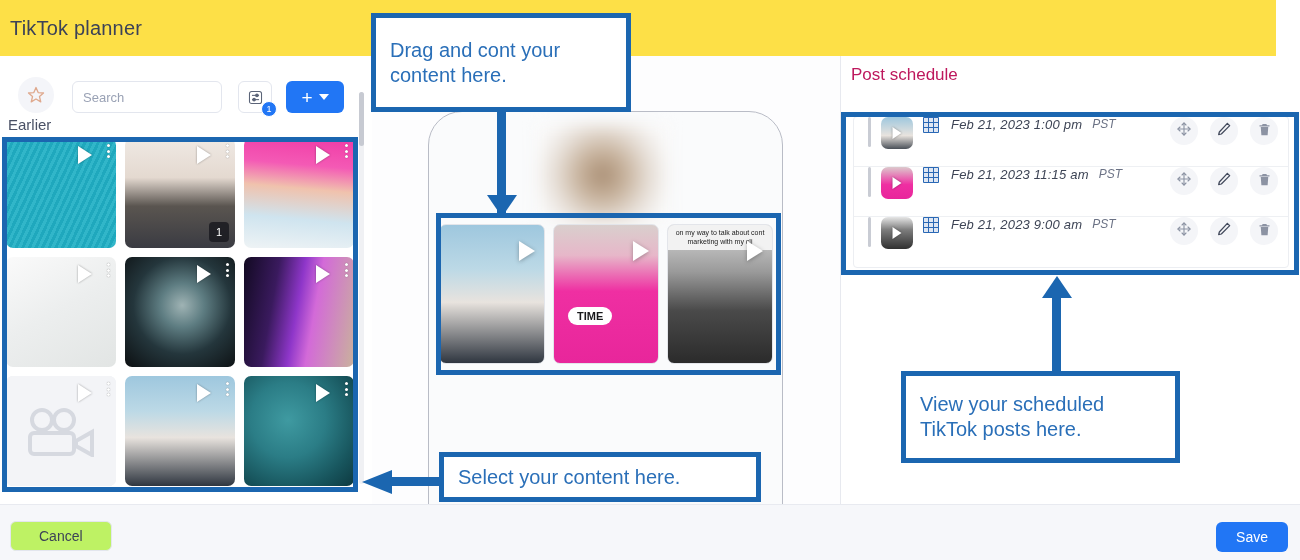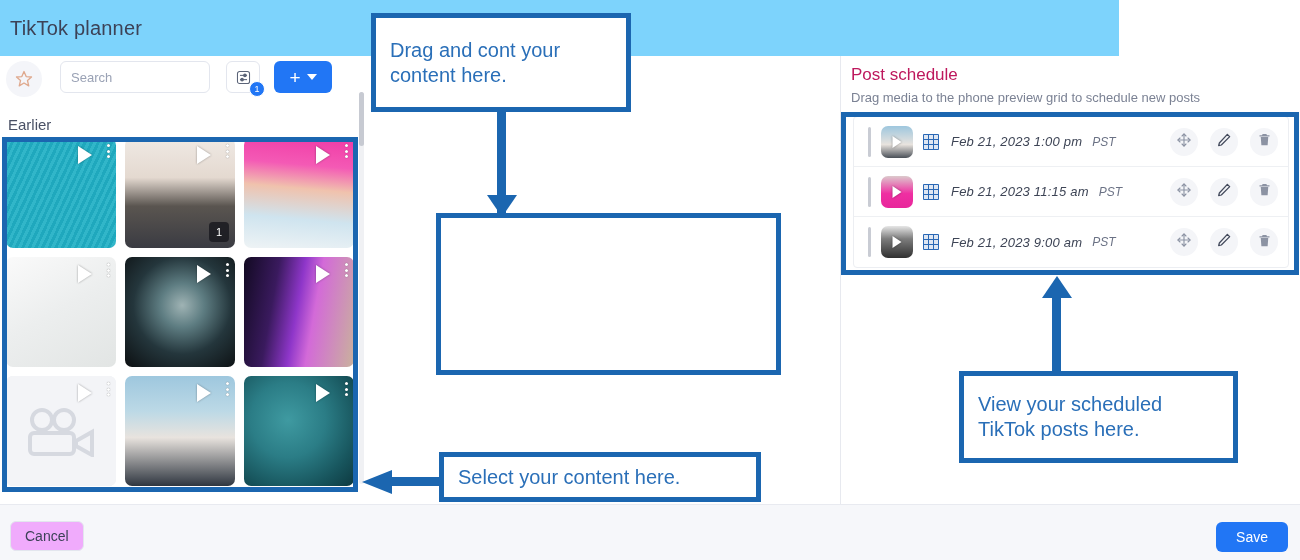--- a/index.html
+++ b/index.html
@@ -5,31 +5,31 @@
   * { box-sizing: border-box; margin: 0; padding: 0; }
   html, body {
     width: 1300px; height: 560px;
     font-family: "Liberation Sans", sans-serif;
     background: #ffffff; overflow: hidden;
   }
   #app { position: relative; width: 1300px; height: 560px; background: #fff; }
 
   
   .titlebar {
-    position: absolute; left: 0; top: 0; width: 1119px; height: 56px;
-    background: #7dd3fc; display: flex; align-items: center; padding-left: 10px;
+    position: absolute; left: 0; top: 0; width: 1276px; height: 56px;
+    background: #fde047; display: flex; align-items: center; padding-left: 10px;
   }
   .titlebar h1 { font-size: 20px; font-weight: 400; color: #3c4257; letter-spacing: .2px; }
 
   
   .body-area { position: absolute; left: 0; top: 56px; width: 1300px; height: 448px; background: #fff; }
 
   
   .left-panel { position: absolute; left: 0; top: 0; width: 372px; height: 448px; background: #fff; }
-  .left-toolbar { position: absolute; left: 0; top: 5px; width: 372px; height: 52px; display: flex; align-items: flex-start; }
+  .left-toolbar { position: absolute; left: 0; top: 5px; width: 372px; height: 52px; display: flex; align-items: flex-end; padding-left: 12px; }
   .star-btn {
     width: 36px; height: 36px; margin-left: 6px; border-radius: 50%;
     background: #f4f5f9; display: flex; align-items: center; justify-content: center;
   }
   .search-box {
     margin-left: 18px; width: 150px; height: 32px; border: 1px solid #e3e6ee;
     border-radius: 6px; background: #fff; display: flex; align-items: center; padding: 0 10px;
   }
   .search-box span { font-size: 13px; color: #9aa2b5; }
   .filter-btn {
@@ -102,41 +102,41 @@
   .ov-text {
     position: absolute; left: 0; top: 0; right: 0; padding: 3px 4px; background: #f2f2f2;
     font-size: 7px; line-height: 1.35; color: #1a1a1a; z-index: 2; text-align: center;
   }
 
   
   .right-panel { position: absolute; left: 840px; top: 0; width: 460px; height: 448px; background: #fff; border-left: 1px solid #e7e9ef; }
   .ps-title { position: absolute; left: 10px; top: 9px; font-size: 17px; color: #be185d; font-weight: 400; }
   .ps-sub { position: absolute; left: 10px; top: 34px; font-size: 13px; color: #7b8294; }
   .sched-list { position: absolute; left: 12px; top: 60px; width: 436px; background: #fff; border: 1px solid #eceef2; border-radius: 4px; }
-  .sched-row { position: relative; height: 50px; display: flex; align-items: center; border-bottom: 1px solid #eef0f3; padding-left: 14px; }
+  .sched-row { position: relative; height: 50px; display: flex; align-items: flex-start; border-bottom: 1px solid #eef0f3; padding-left: 14px; }
   .sched-row:last-child { border-bottom: none; }
   .row-bar { width: 3px; height: 30px; background: #c9ccd4; border-radius: 2px; margin-right: 10px; }
   .row-thumb { position: relative; width: 32px; height: 32px; border-radius: 7px; overflow: hidden; background: #d8dbe2; }
   .row-thumb .play {
     position: absolute; left: 50%; top: 50%; transform: translate(-50%,-50%); width: 0; height: 0;
     border-top: 6px solid transparent; border-bottom: 6px solid transparent; border-left: 9px solid #fff;
     filter: drop-shadow(0 0 1px rgba(0,0,0,.4));
   }
   .grid-icon { margin-left: 10px; width: 16px; height: 16px; display: grid; grid-template-columns: repeat(3,1fr); grid-template-rows: repeat(3,1fr); gap: 1px; background: #2a68b5; padding: 1px; border-radius: 1px; }
   .grid-icon i { background: #dfe7f3; display: block; }
   .row-date { margin-left: 12px; font-size: 13px; font-style: italic; color: #3d4455; letter-spacing: .2px; }
   .row-tz { margin-left: 10px; font-size: 12px; font-style: italic; color: #6b7policy; color: #6b7285; }
   .row-actions { position: absolute; right: 10px; display: flex; gap: 12px; align-items: center; }
   .act { width: 28px; height: 28px; border-radius: 50%; background: #f4f5f8; display: flex; align-items: center; justify-content: center; }
 
   
   .footer { position: absolute; left: 0; top: 504px; width: 1300px; height: 56px; background: #f6f7fa; border-top: 1px solid #e8eaf0; }
   .cancel-btn {
-    position: absolute; left: 10px; top: 16px; height: 30px; padding: 0 14px; border: 1px solid #e3e6ee;
-    border-radius: 6px; background: #f0abfc; display: flex; align-items: center; font-size: 14px; color: #3c4257;
+    position: absolute; left: 10px; top: 16px; height: 30px; padding: 0 28px; border: 1px solid #e3e6ee;
+    border-radius: 6px; background: #bef264; display: flex; align-items: center; font-size: 14px; color: #3c4257;
   }
   .save-btn {
     position: absolute; right: 12px; top: 17px; height: 30px; padding: 0 20px; border-radius: 6px;
     background: #2176f5; display: flex; align-items: center; font-size: 14px; color: #fff;
   }
 
   
   .anno {
     position: absolute; background: #fff; border: 5px solid #1b66b0; display: flex;
     align-items: center; justify-content: center; z-index: 40;
@@ -272,24 +272,41 @@
                 <i></i>
               </div>
             </div>
           </div>
       </div>
 
       <div class="scrollbar-track"></div>
       <div class="scrollbar-thumb"></div>
     </div>
 
+    <div class="center-panel">
+      <div class="phone">
+        <div class="avatar-blur"></div>
+        <div class="preview-row" id="preview-row">
+            <div class="preview-cell" style="background: linear-gradient(rgb(158, 199, 222) 0%, rgb(188, 217, 230) 32%, rgb(232, 227, 222) 56%, rgb(47, 54, 64) 100%);">
+              <div class="play"></div>
+            </div>
+            <div class="preview-cell" style="background: linear-gradient(rgb(217, 207, 205) 0%, rgb(231, 183, 201) 22%, rgb(239, 47, 162) 48%, rgb(232, 38, 155) 100%);">
+              <div class="play"></div>
+              <div class="cap-chip">TIME</div>
+            </div>
+            <div class="preview-cell" style="background: linear-gradient(rgb(216, 216, 216) 0%, rgb(154, 154, 154) 34%, rgb(74, 74, 74) 62%, rgb(43, 43, 43) 100%);">
+              <div class="ov-text">on my way to talk about cont marketing with my cli</div>
+              <div class="play"></div>
+            </div>
+          </div>
+      </div>
+    </div>
 
     <div class="right-panel">
       <div class="ps-title">Post schedule</div>
-      <div class="ps-sub">Drag media to the phone preview grid to schedule new posts</div>
       <div class="sched-list" id="sched-list">
           <div class="sched-row">
             <div class="row-bar"></div>
             <div class="row-thumb" style="background: linear-gradient(rgb(158, 199, 222) 0%, rgb(232, 227, 222) 58%, rgb(74, 80, 88) 100%);">
               <div class="play"></div>
             </div>
             <div class="grid-icon">
               <i></i>
               <i></i>
               <i></i>
@@ -425,19 +442,19 @@
   </div>
   <div class="arrow-line" style="left:497px; top:112px; width:9px; height:103px;"></div>
   <div class="arrow-head" style="left:487px; top:195px; border-left:15px solid transparent; border-right:15px solid transparent; border-top:22px solid #1b66b0;"></div>
 
   <div class="anno" style="left:439px; top:452px; width:322px; height:50px;">
     <span>Select your content here.</span>
   </div>
   <div class="arrow-line" style="left:390px; top:477px; width:52px; height:9px;"></div>
   <div class="arrow-head" style="left:362px; top:470px; border-top:12px solid transparent; border-bottom:12px solid transparent; border-right:30px solid #1b66b0;"></div>
 
-  <div class="anno" style="left:959px; top:371px; width:279px; height:92px;">
+  <div class="anno" style="left:901px; top:371px; width:279px; height:92px;">
     <span>View your scheduled TikTok posts here.</span>
   </div>
   <div class="arrow-line" style="left:1052px; top:296px; width:9px; height:78px;"></div>
   <div class="arrow-head" style="left:1042px; top:276px; border-left:15px solid transparent; border-right:15px solid transparent; border-bottom:22px solid #1b66b0;"></div>
 
 </div>
 
 </body></html>

